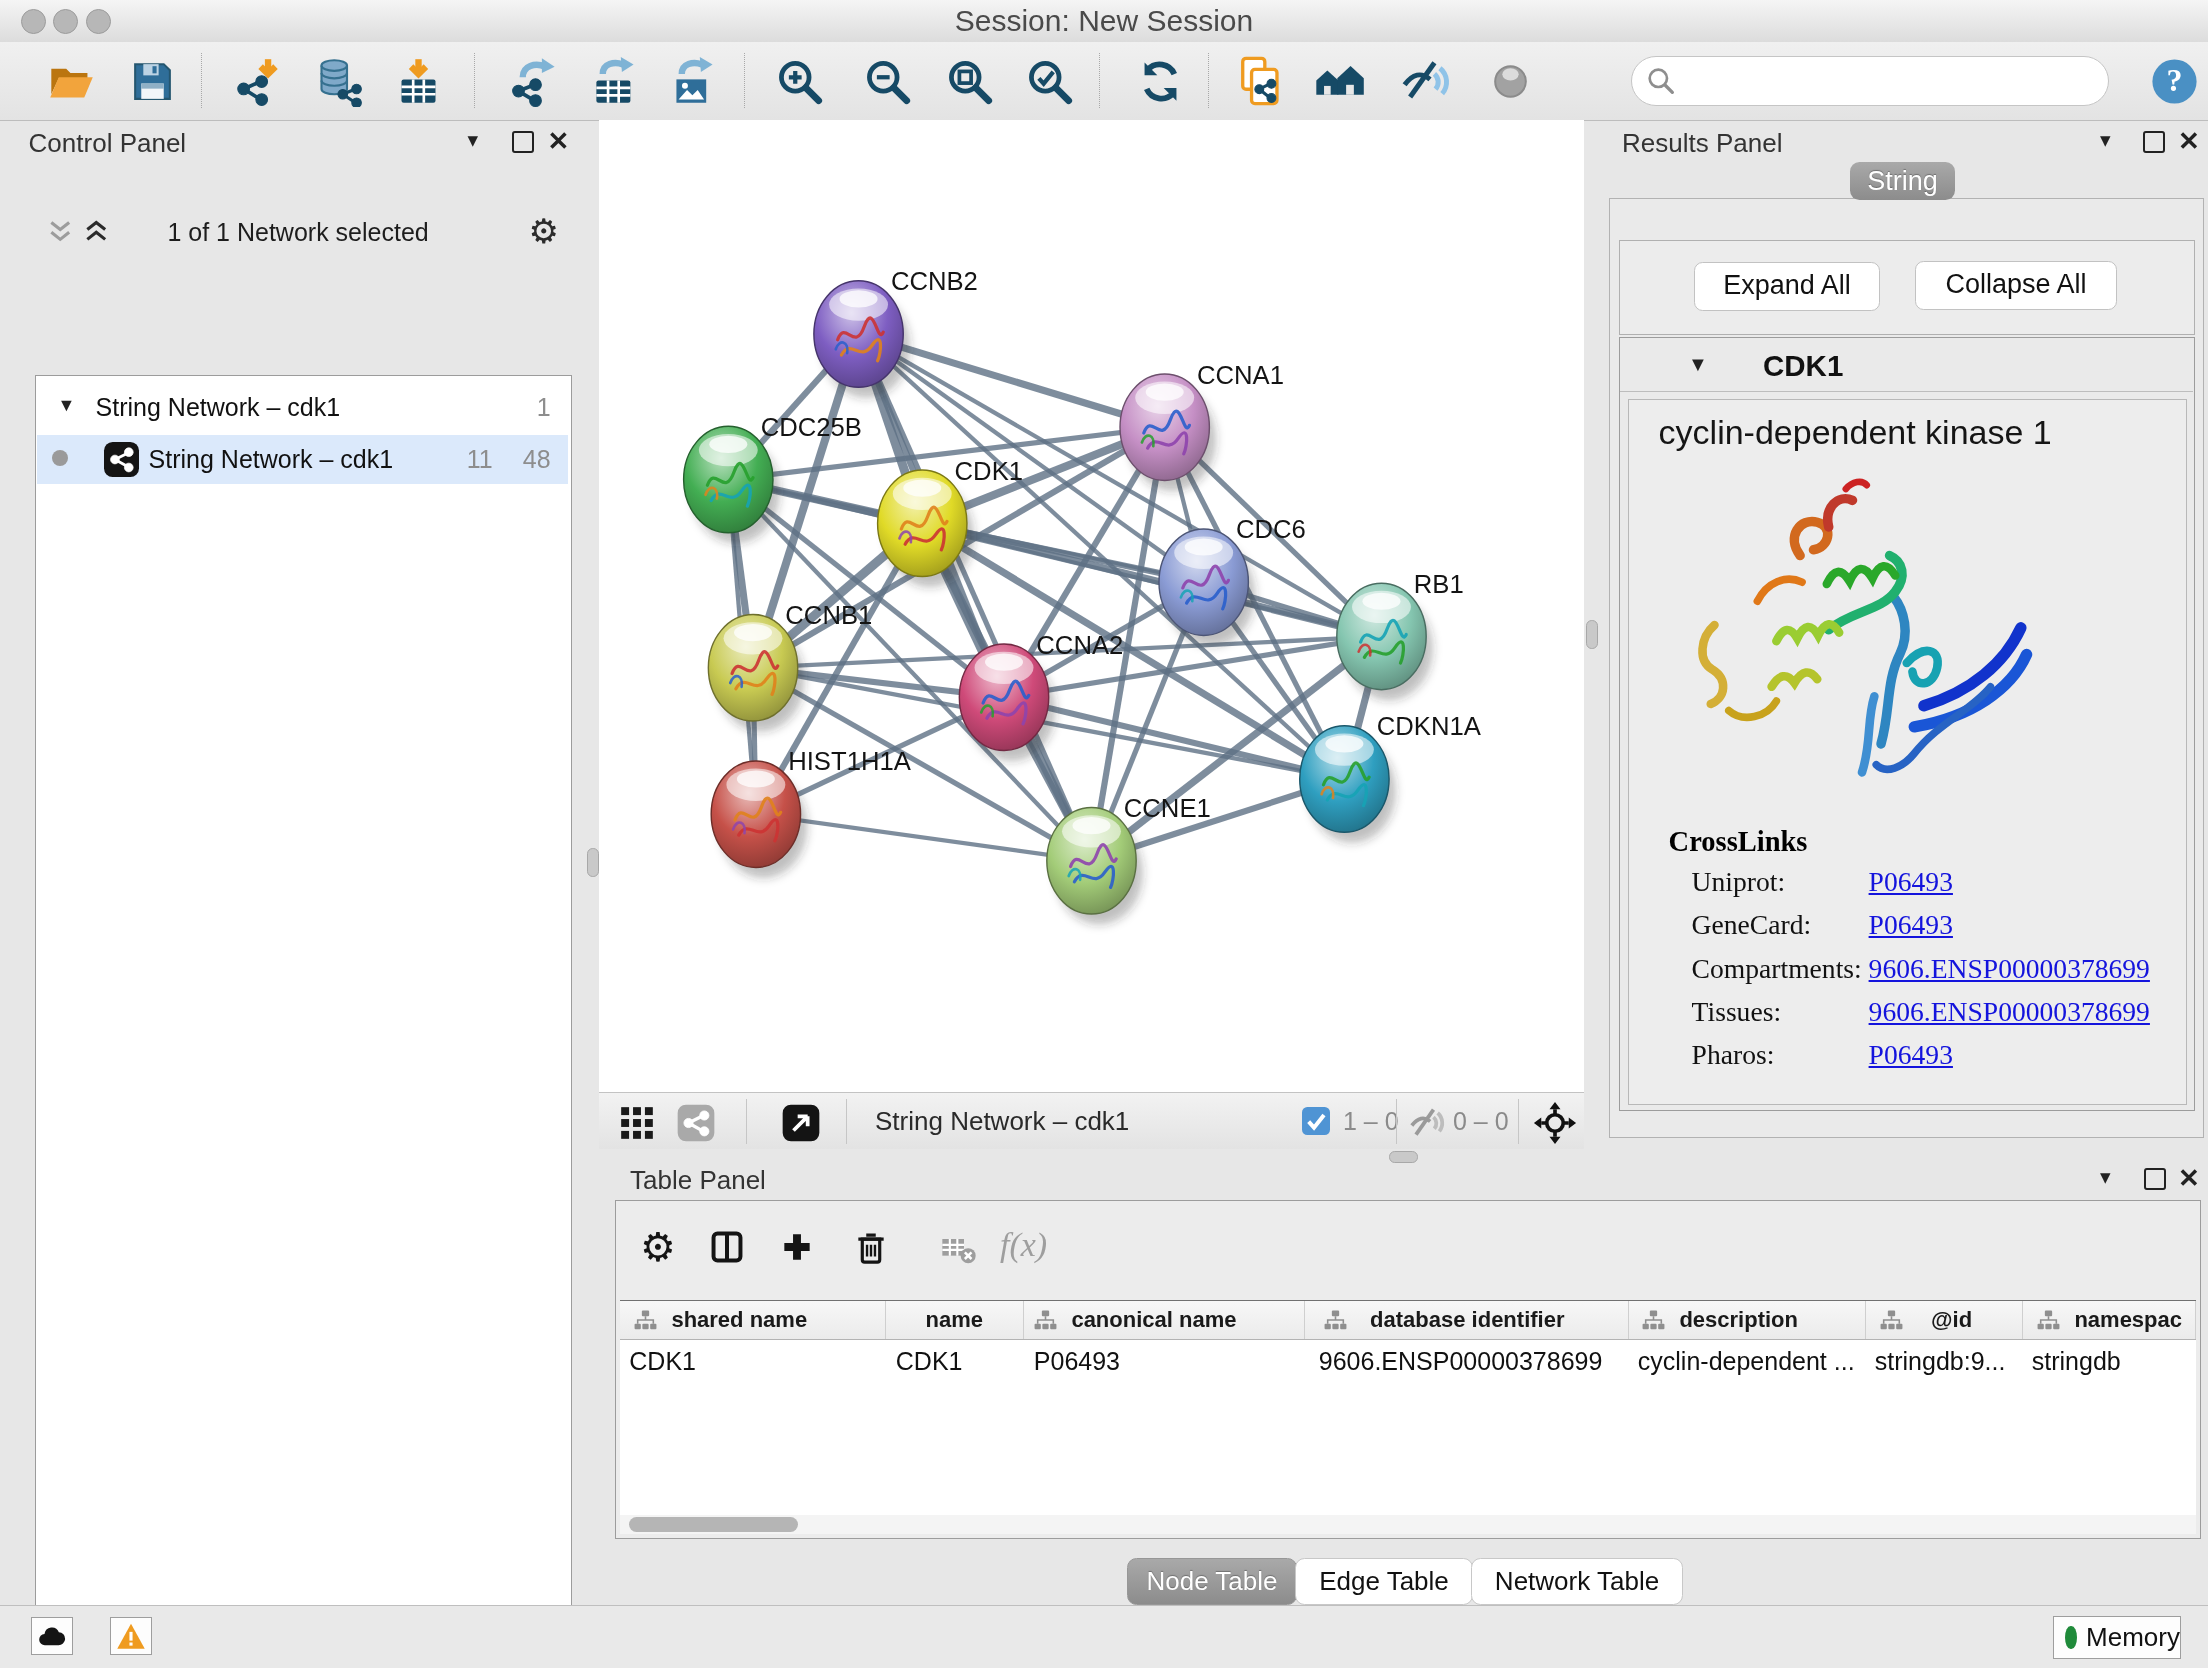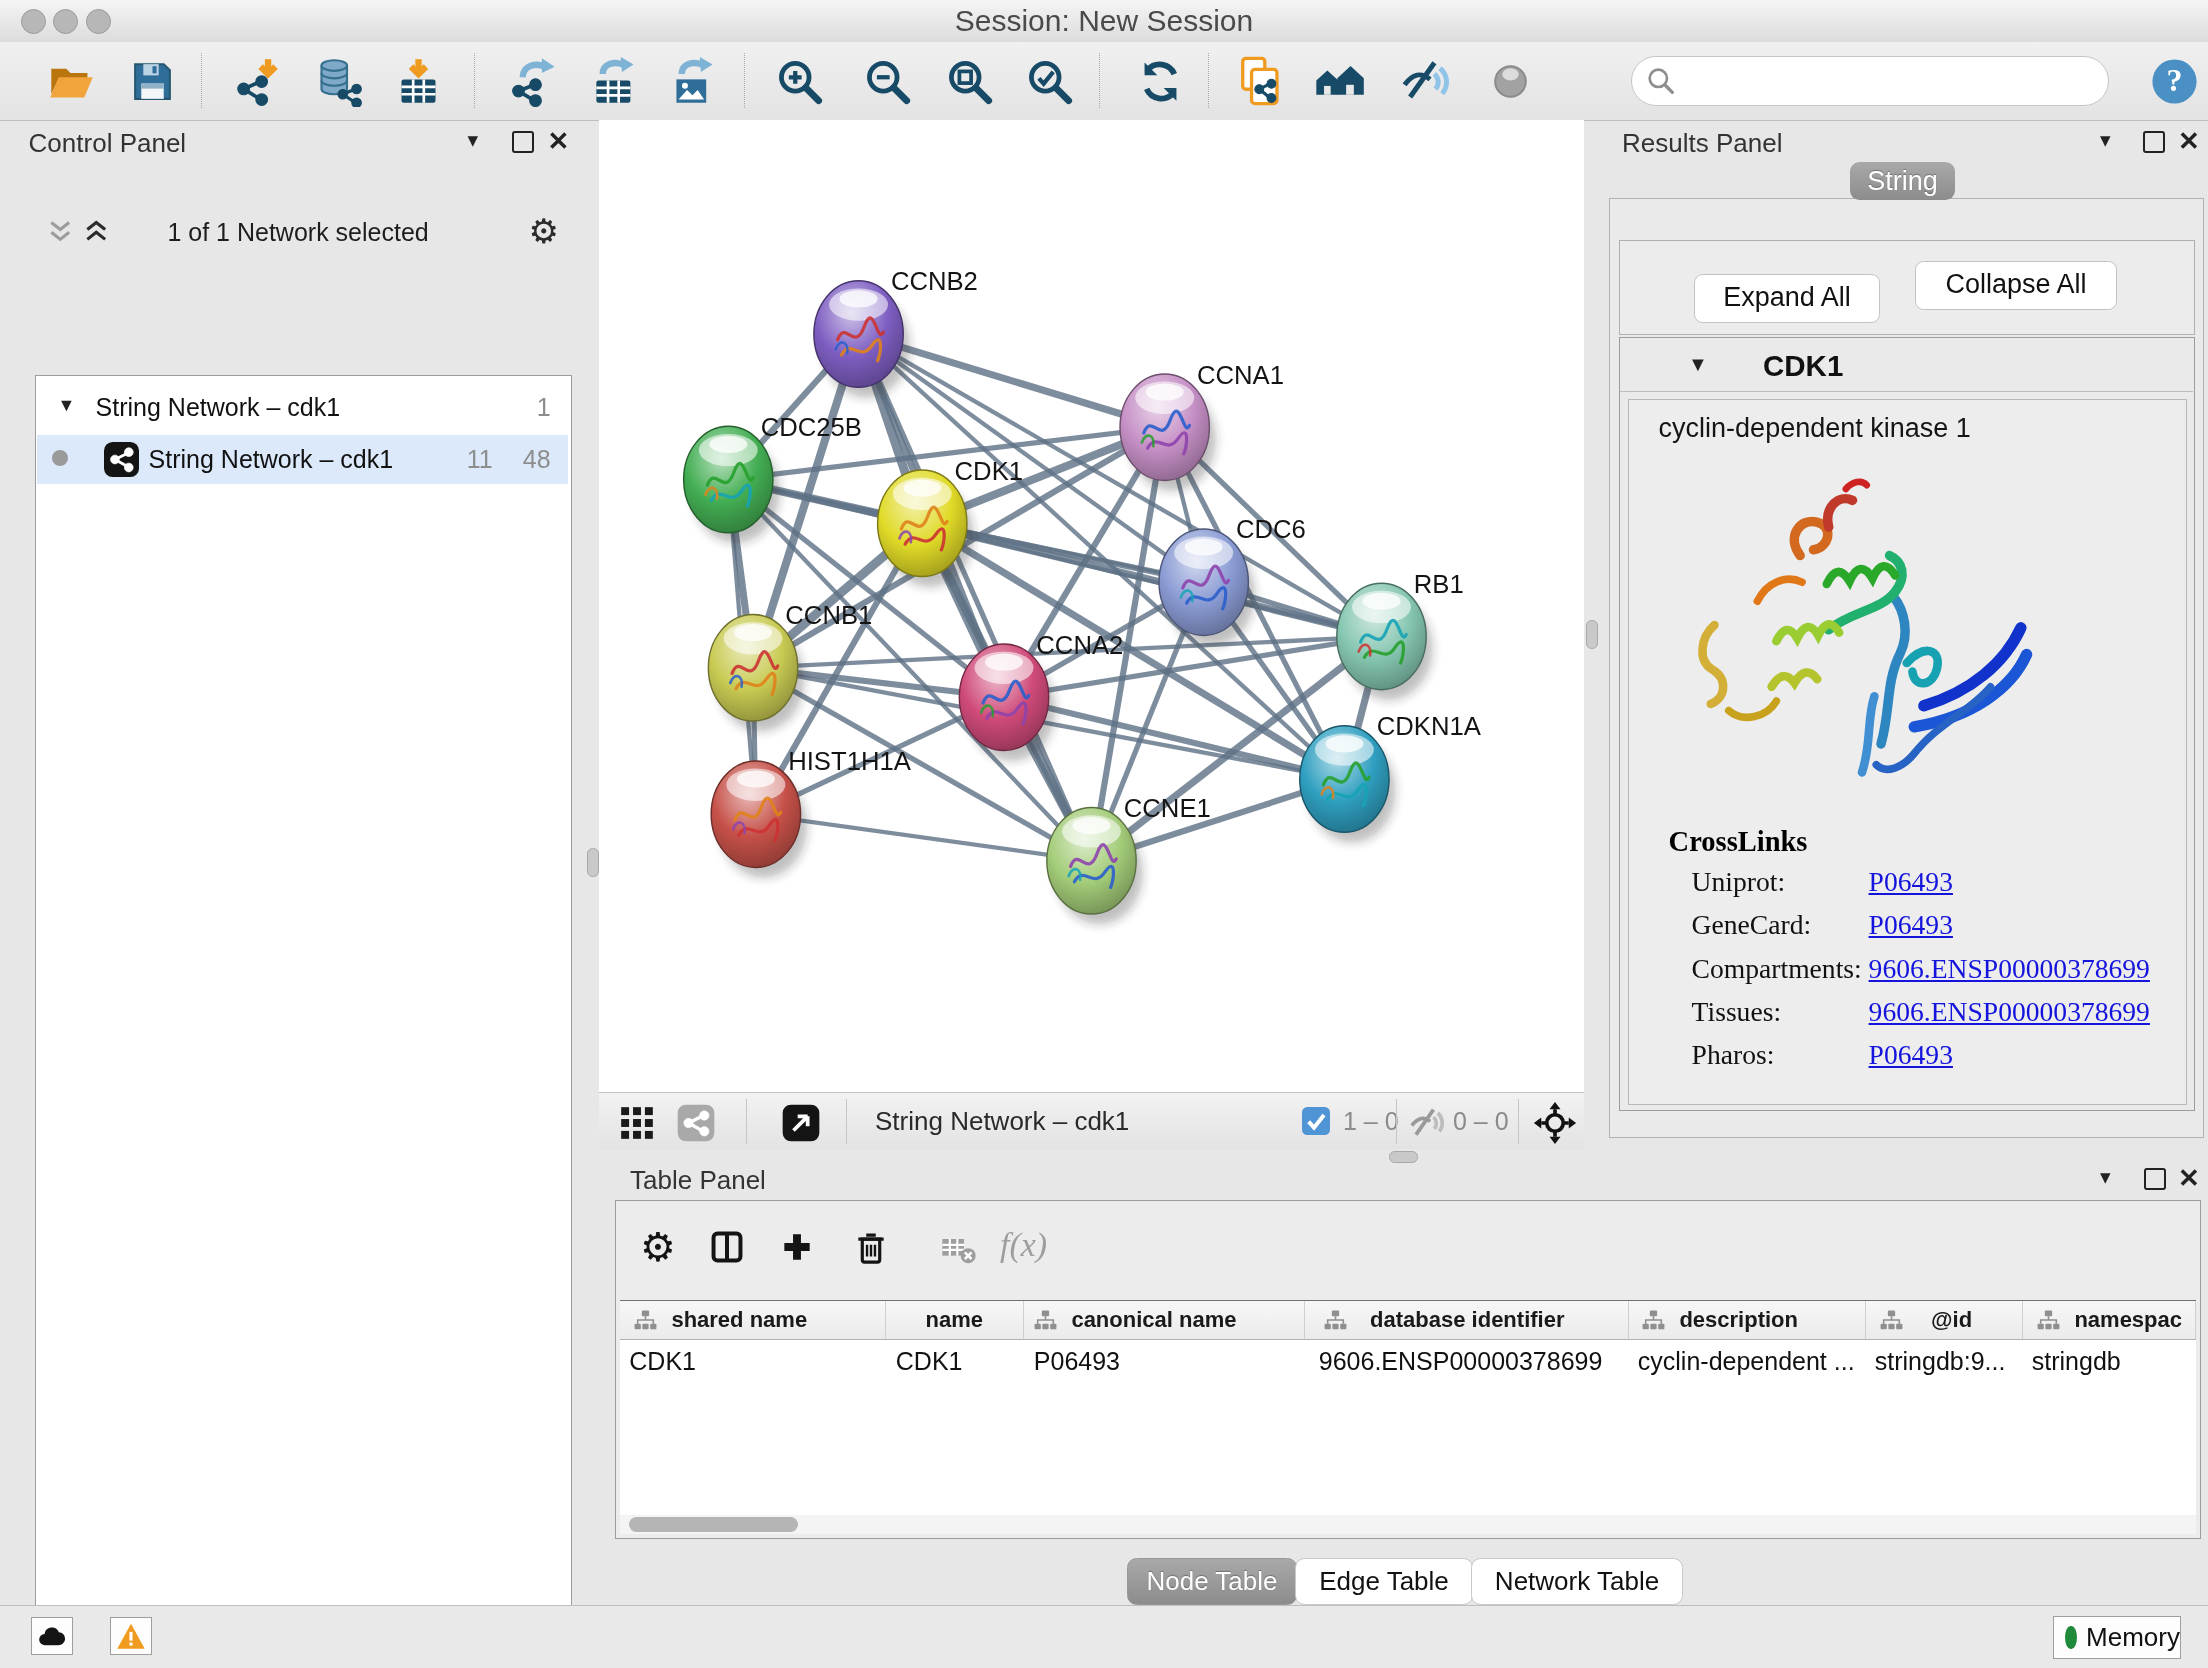--- a/index.html
+++ b/index.html
@@ -614,29 +614,29 @@
   <div class="abs" style="left:1588px;top:120px;width:620px;height:1035px">
     <div class="abs panel-title" style="left:34px;top:7.6px">Results Panel</div>
     <div class="abs glyph-tri" style="left:512px;top:7.6px">▾</div>
     <div class="abs float-sq" style="left:555px;top:11.4px"></div>
     <div class="abs glyph-x" style="left:590px;top:5.7px">✕</div>
   </div>
   <div id="res-outer" class="abs"></div>
   <div id="res-tab" class="abs">String</div>
 
   <div class="abs" style="left:1619px;top:240px;width:574px;height:93px;background:#ececec;border:1px solid #b0b0b0"></div>
-  <div class="abs res-btn" style="left:1694px;top:274px;width:184px">Expand All</div>
+  <div class="abs res-btn" style="left:1694px;top:262px;width:184px">Expand All</div>
   <div class="abs res-btn" style="left:1915px;top:261px;width:200px">Collapse All</div>
 
   <div id="cdk-box" class="abs">
     <span class="abs" style="left:68px;top:15px;font-size:20px;color:#222">▼</span>
     <span class="abs" style="left:143px;top:10.5px;font-size:29.5px;font-weight:bold;color:#111">CDK1</span>
     <div class="abs" style="left:0;top:53px;width:573px;height:0;border-top:1px solid #bdbdbd"></div>
     <div id="cdk-inner" class="abs">
-      <div class="abs" style="left:30px;top:13.3px;font-size:27px;color:#151515">cyclin-dependent kinase 1</div>
+      <div class="abs" style="left:30px;top:13.3px;font-size:34px;color:#151515">cyclin-dependent kinase 1</div>
       <svg class="abs" style="left:57px;top:68px" width="371" height="352" viewBox="0 0 390 370">
         <g fill="none" stroke-linecap="round">
           <path d="M250 250 C300 235 335 205 352 168" stroke="#1133cc" stroke-width="12"></path>
           <path d="M240 272 C300 262 342 232 358 196" stroke="#1a56d6" stroke-width="12"></path>
           <path d="M320 230 C300 255 265 268 240 300 C228 315 210 322 200 312" stroke="#2763c4" stroke-width="8"></path>
           <path d="M205 290 C215 255 210 225 225 195 C235 175 230 150 218 135" stroke="#2e86c1" stroke-width="10"></path>
           <path d="M185 320 C195 290 190 265 198 240" stroke="#3f8fd2" stroke-width="9"></path>
           <path d="M232 205 C250 185 268 190 264 210 C260 230 240 232 238 214" stroke="#17a2b2" stroke-width="9"></path>
           <path d="M150 170 C175 150 205 150 220 130 C232 114 228 98 214 92" stroke="#21b06e" stroke-width="10"></path>
           <path d="M148 122 q11-24 24-3 q11-24 24-3 q11-24 24-3" stroke="#2aa82a" stroke-width="9"></path>

